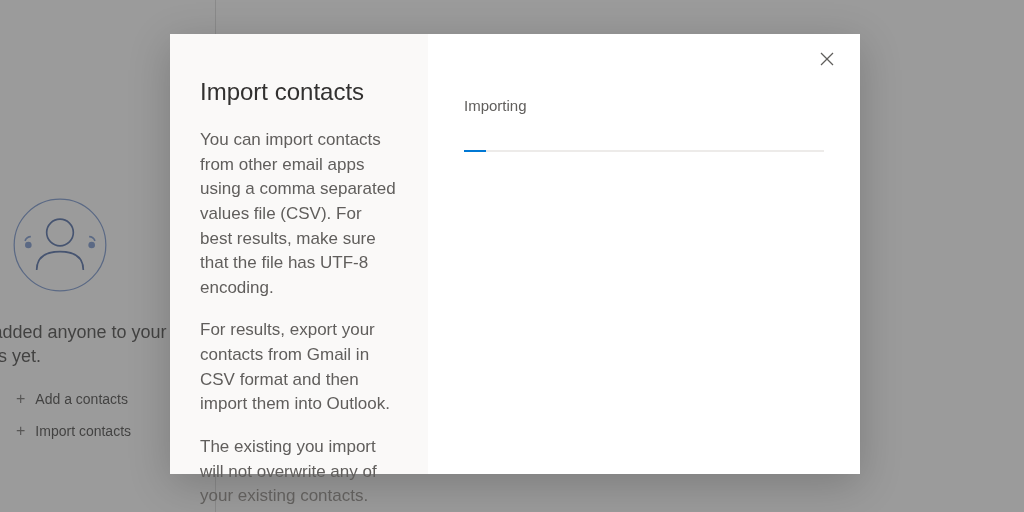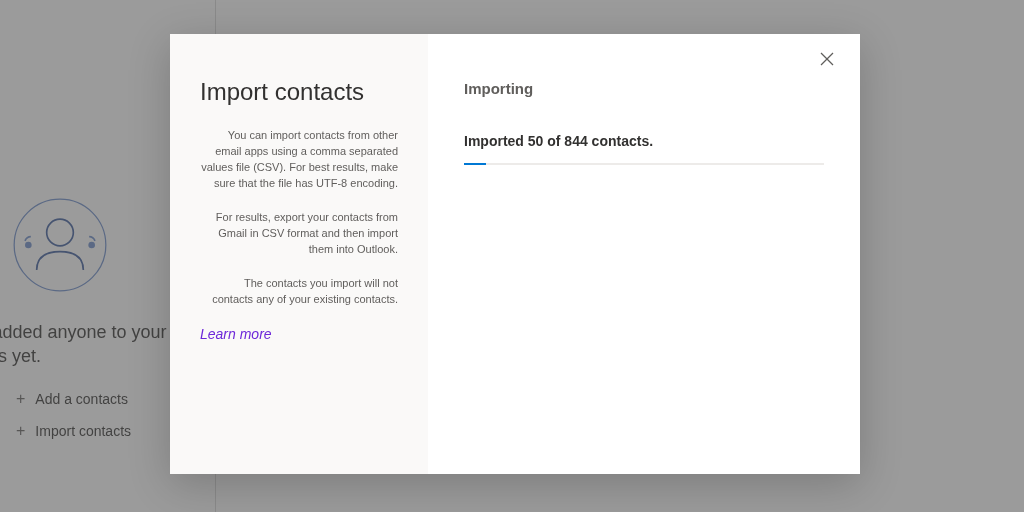--- a/index.html
+++ b/index.html
@@ -94,25 +94,24 @@
       background: #faf9f8;
       padding: 44px 30px 30px 30px;
     }
     .modal-title {
       font-size: 24px;
       font-weight: 300;
       color: #323130;
       margin-bottom: 22px;
     }
     .modal-left p {
-      font-size: 11px;
+      font-size: 17px;
       line-height: 1.45;
       color: #605e5c;
       margin-bottom: 18px;
-      text-align: right;
     }
     .learn-more {
       font-size: 14px;
       color: #6d28d9;
       text-decoration: none;
       cursor: pointer;
       font-style: italic;
     }
     .modal-right {
       flex: 1;
@@ -127,23 +126,24 @@
       height: 18px;
       cursor: pointer;
       color: #605e5c;
     }
     .close-btn svg {
       width: 14px;
       height: 14px;
     }
     .right-heading {
       font-size: 15px;
-      font-weight: 700;
+      font-weight: 400;
       color: #605e5c;
       margin-bottom: 36px;
+      margin-top: 17px;
     }
     .importing-status {
       font-size: 14px;
       font-weight: 600;
       color: #323130;
       margin-bottom: 14px;
     }
     .progress-track {
       width: 100%;
       height: 2px;
@@ -191,30 +191,29 @@
   </div>
 </div>
 
 <div class="overlay"></div>
 
 <div class="modal">
   <div class="modal-left">
     <h1 class="modal-title">Import contacts</h1>
     <p>You can import contacts from other email apps using a comma separated values file (CSV). For best results, make sure that the file has UTF-8 encoding.</p>
     <p>For results, export your contacts from Gmail in CSV format and then import them into Outlook.</p>
-    <p>The contacts you import will not contacts any of your existing contacts.</p>
+    <p>The existing you import will not overwrite any of your existing contacts.</p>
     <a class="learn-more">Learn more</a>
   </div>
 
   <div class="modal-right">
     <div class="close-btn">
       <svg viewBox="0 0 14 14">
         <line x1="1" y1="1" x2="13" y2="13" stroke="#605e5c" stroke-width="1.2"></line>
         <line x1="13" y1="1" x2="1" y2="13" stroke="#605e5c" stroke-width="1.2"></line>
       </svg>
     </div>
     <div class="right-heading">Importing</div>
-    <div class="importing-status">Imported 50 of 844 contacts.</div>
     <div class="progress-track">
       <div class="progress-fill" style="width:6%"></div>
     </div>
   </div>
 </div>
 
 </body></html>

